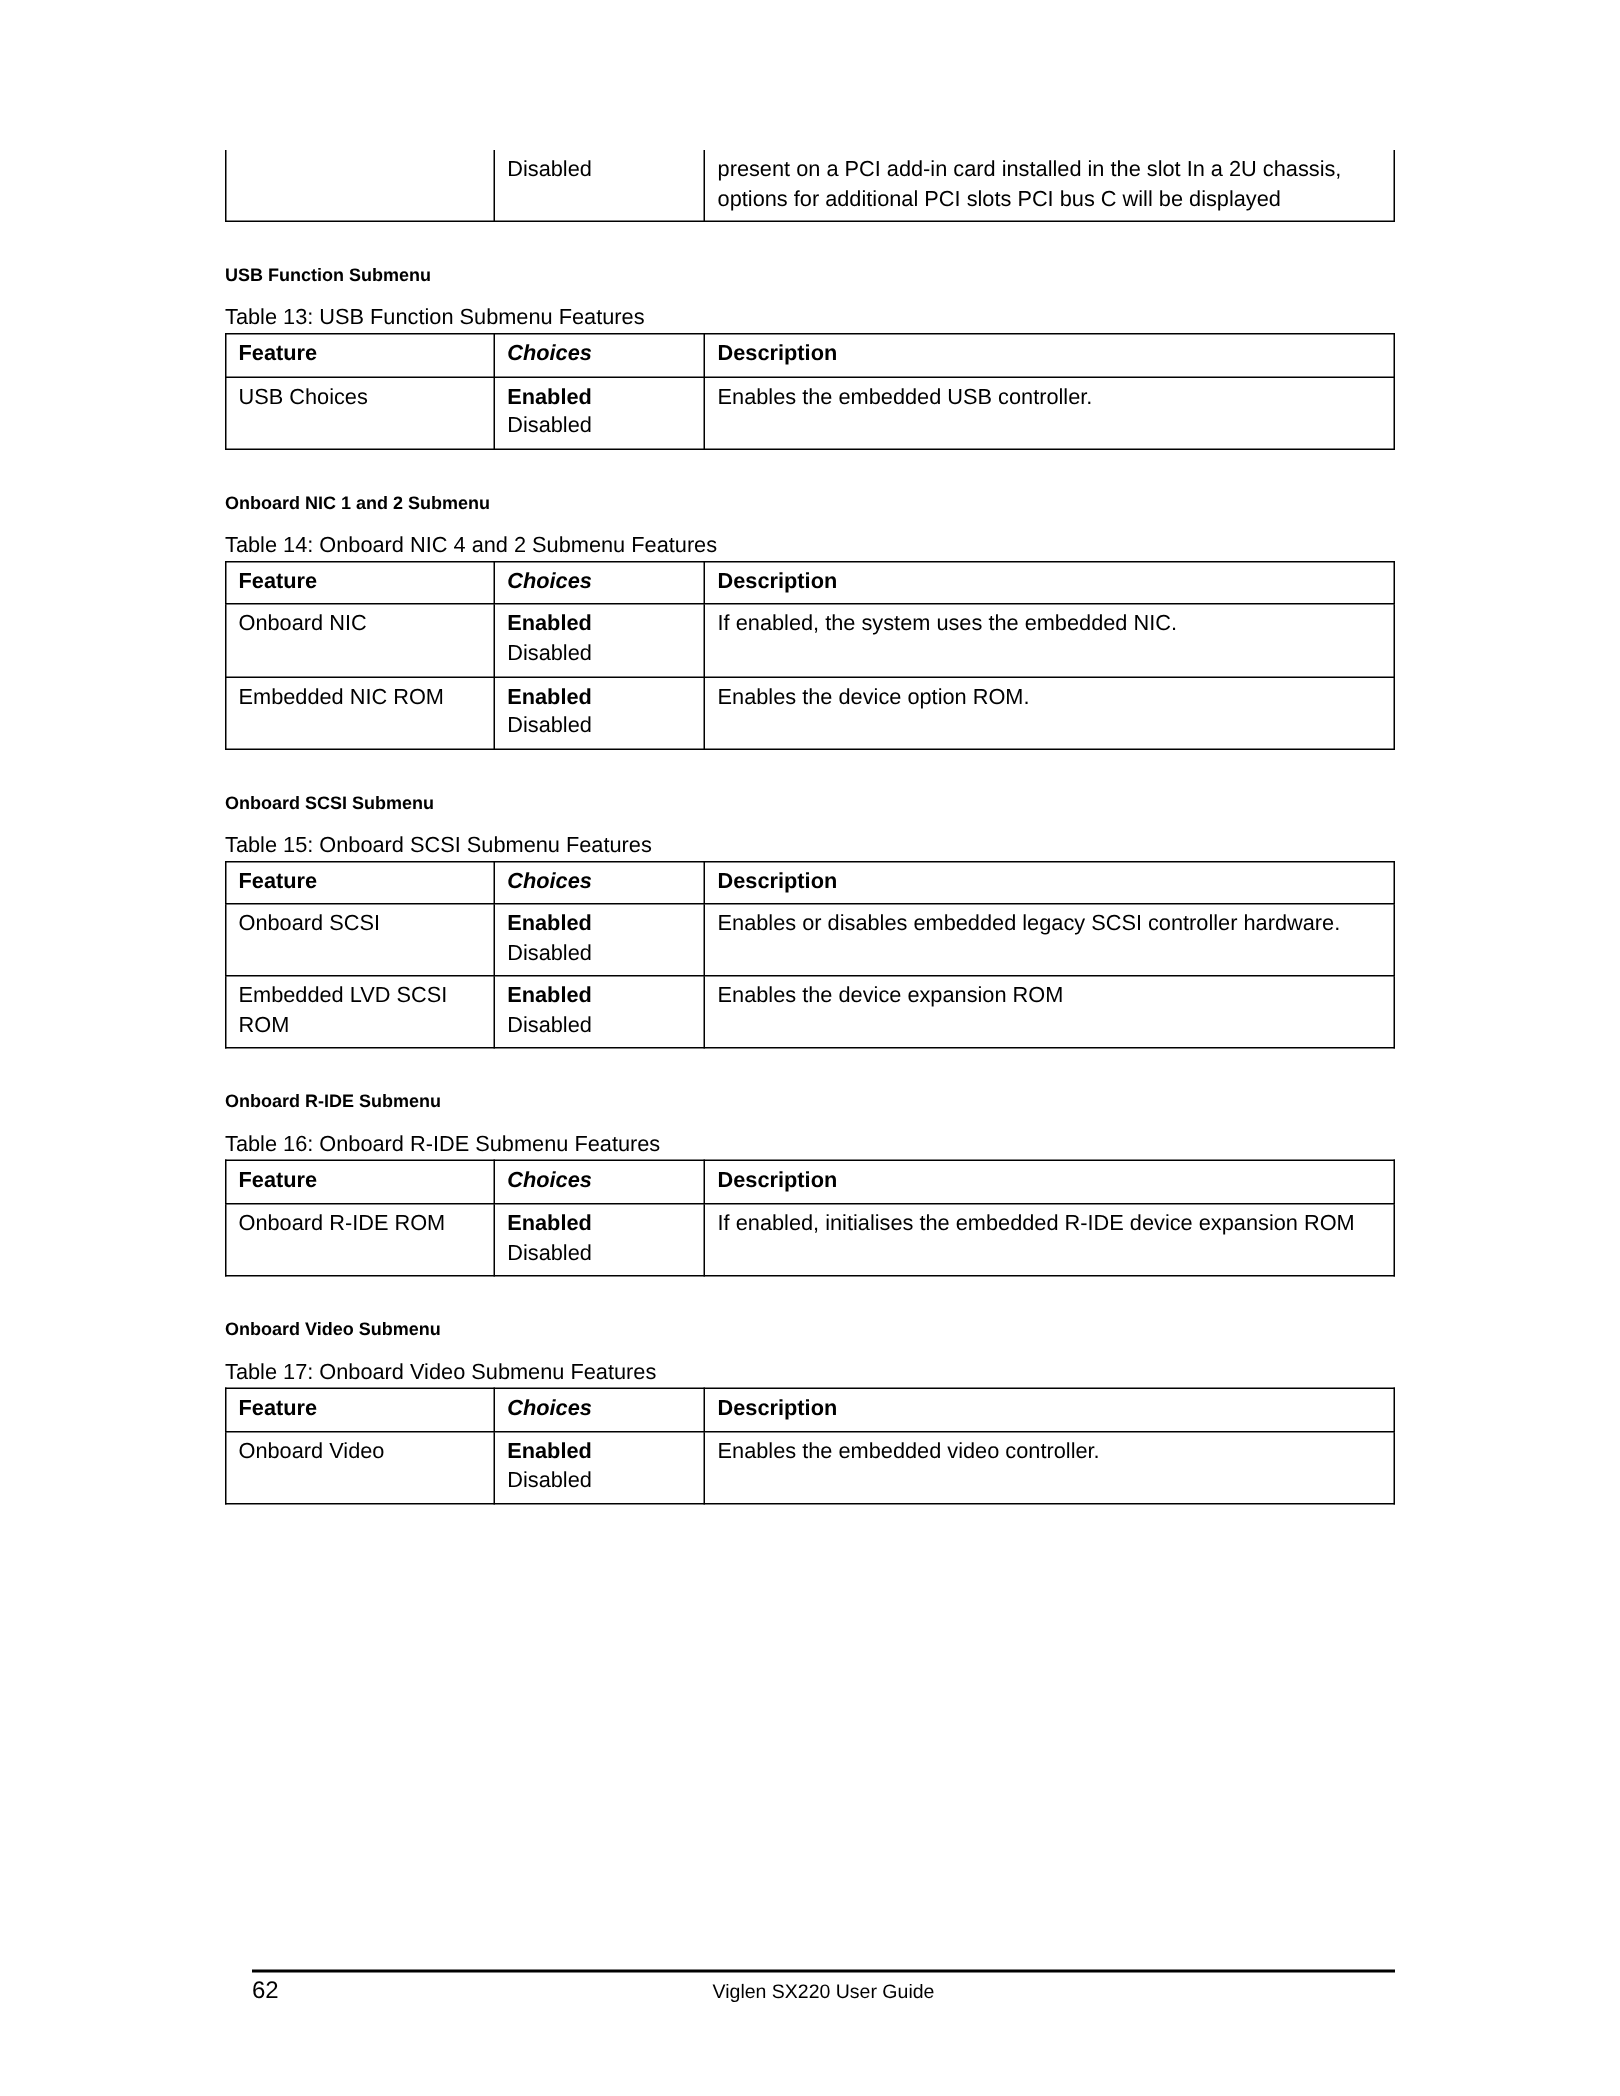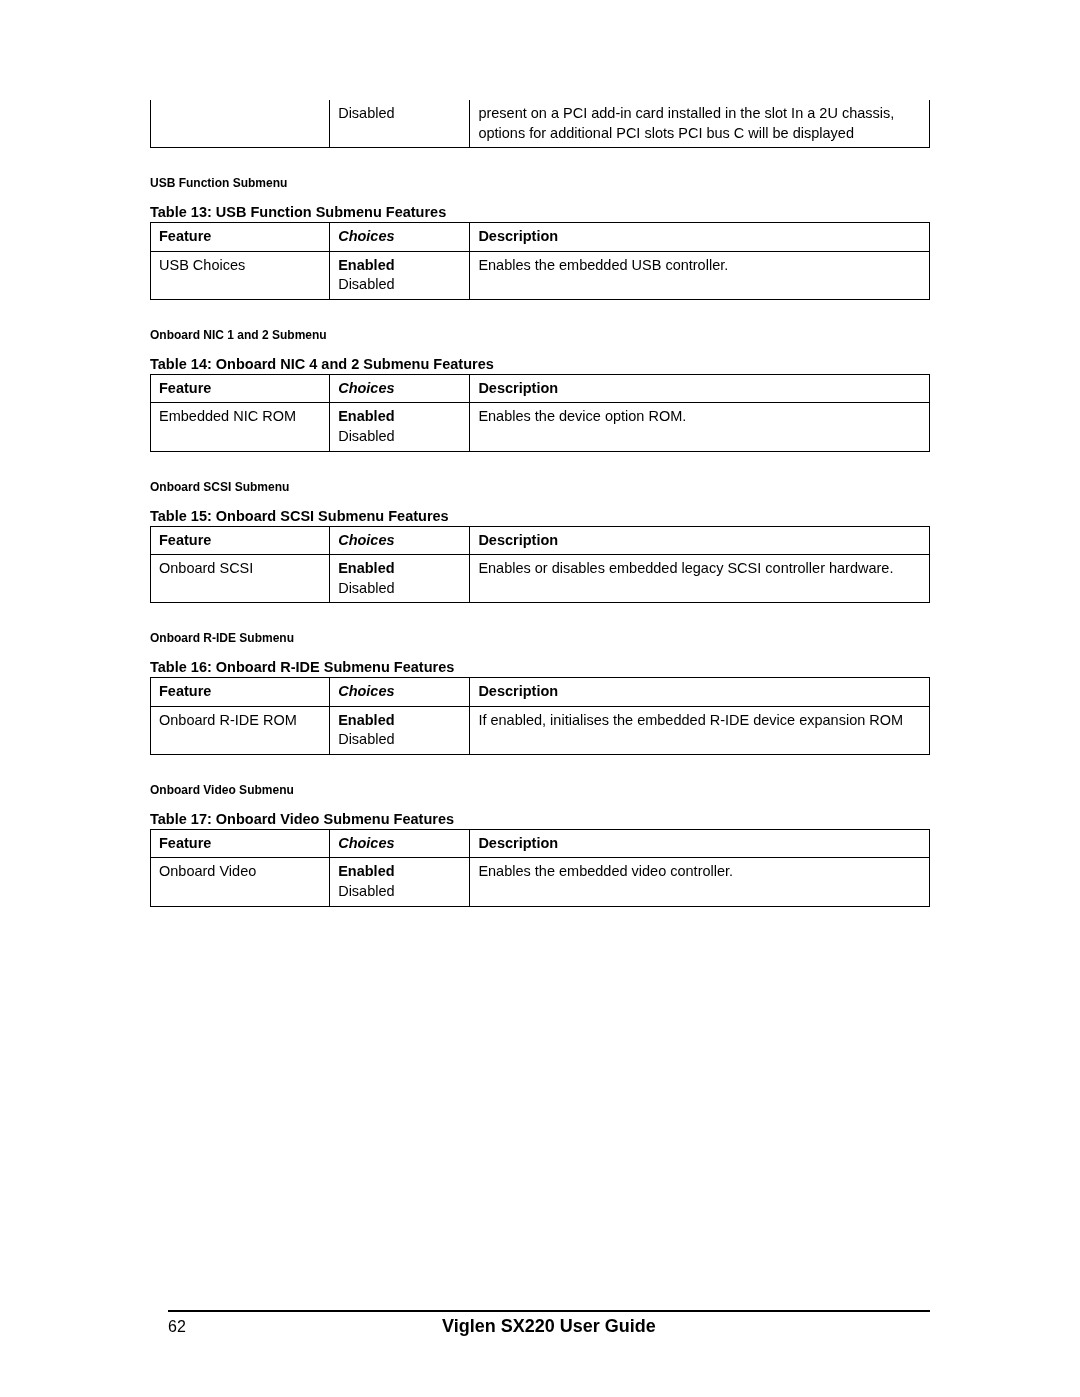--- a/index.html
+++ b/index.html
@@ -32,21 +32,21 @@
   .frag-table td.col2 { width: 18%; border-top: none; }
   .frag-table td.col3 { border-top: none; }
 
   h3.section {
     font-size: 12px;
     font-weight: bold;
     margin: 0 0 14px 0;
   }
   .table-caption {
     font-size: 14.5px;
-    font-weight: bold;
+    font-weight: normal;
     margin: 0 0 2px 0;
   }
   table.feat {
     border-collapse: collapse;
     width: 100%;
     margin-bottom: 28px;
     padding-left: 38px;
   }
   table.feat th, table.feat td {
     border: 1px solid #000;
@@ -73,22 +73,22 @@
     display: flex;
     align-items: baseline;
   }
   .page-num {
     font-size: 16px;
     width: 60px;
   }
   .footer-title {
     flex: 1;
     text-align: center;
-    font-weight: bold;
-    font-size: 18px;
+    font-weight: normal;
+    font-size: 13px;
   }
 </style>
 </head>
 <body>
 
 <div class="page">
 
   <table class="frag-table">
     <tbody>
         <tr>
@@ -122,20 +122,28 @@
   <h3 class="section">Onboard NIC 1 and 2 Submenu</h3>
   <div class="table-caption">Table 14: Onboard NIC 4 and 2 Submenu Features</div>
   <table class="feat">
     <tbody>
         <tr>
       <th class="col-f">Feature</th>
       <th class="col-c">Choices</th>
       <th>Description</th>
     </tr>
     <tr>
+      <td>Onboard NIC</td>
+      <td>
+        <span class="bold">Enabled</span><br>
+        <span>Disabled</span>
+      </td>
+      <td>If enabled, the system uses the embedded NIC.</td>
+    </tr>
+    <tr>
       <td>Embedded NIC ROM</td>
       <td>
         <span class="bold">Enabled</span><br>
         <span>Disabled</span>
       </td>
       <td>Enables the device option ROM.</td>
     </tr>
   </tbody>
     </table>
 
@@ -148,20 +156,28 @@
       <th class="col-c">Choices</th>
       <th>Description</th>
     </tr>
     <tr>
       <td>Onboard SCSI</td>
       <td>
         <span class="bold">Enabled</span><br>
         <span>Disabled</span>
       </td>
       <td>Enables or disables embedded legacy SCSI controller hardware.</td>
+    </tr>
+    <tr>
+      <td>Embedded LVD SCSI ROM</td>
+      <td>
+        <span class="bold">Enabled</span><br>
+        <span>Disabled</span>
+      </td>
+      <td>Enables the device expansion ROM</td>
     </tr>
   </tbody>
     </table>
 
   <h3 class="section">Onboard R-IDE Submenu</h3>
   <div class="table-caption">Table 16: Onboard R-IDE Submenu Features</div>
   <table class="feat">
     <tbody>
         <tr>
       <th class="col-f">Feature</th>

